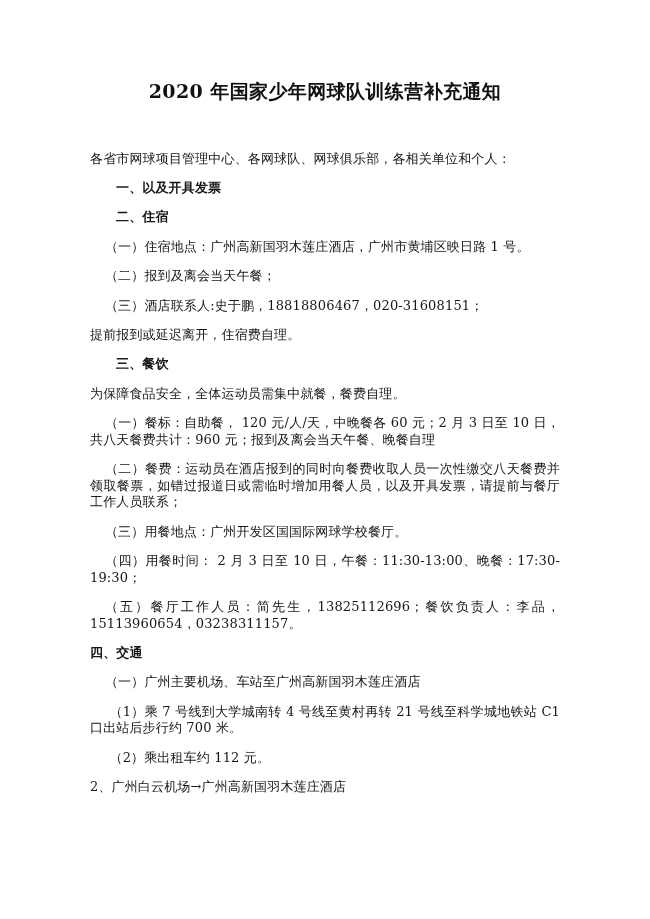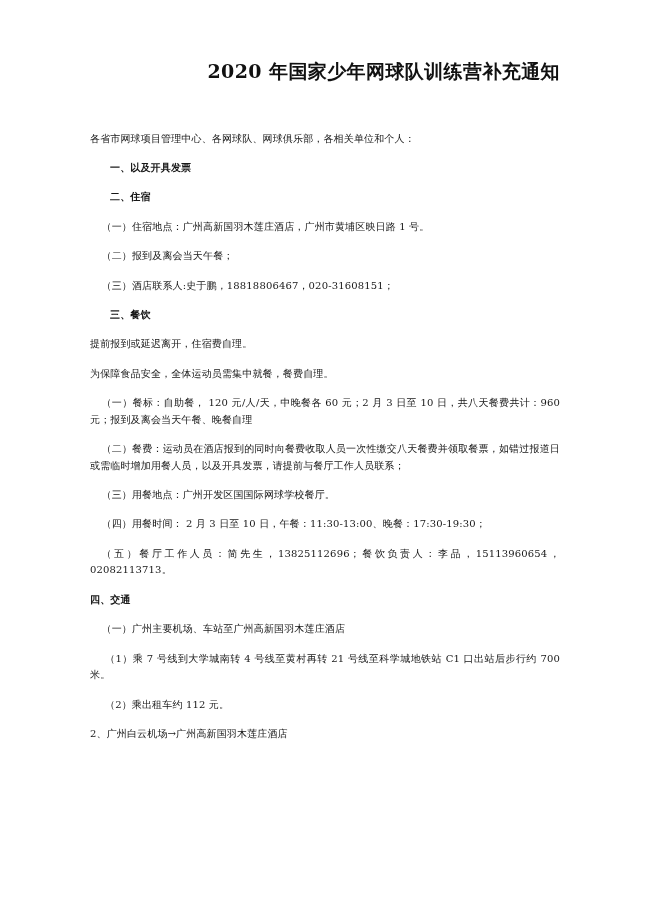--- a/index.html
+++ b/index.html
@@ -17,36 +17,36 @@
   .page {
     position: relative;
     width: 650px;
     height: 919px;
     background: #ffffff;
     box-sizing: border-box;
     padding: 0 90px;
     overflow: hidden;
   }
   .doc-title {
-    text-align: right;
+    text-align: center;
     font-size: 19px;
     font-weight: 700;
     letter-spacing: 0.4px;
     line-height: 1.4;
     margin: 0;
-    padding-top: 58px;
+    padding-top: 78px;
     color: #111111;
     font-family: "DejaVu Serif", "Liberation Serif", serif;
   }
   .body-block {
     margin-top: 46px;
   }
   p.para {
     margin: 0 0 0 0;
-    font-size: 10px;
+    font-size: 13px;
     line-height: 16.6px;
     text-align: justify;
     text-justify: inter-ideograph;
     color: #171717;
     letter-spacing: 0.15px;
   }
   
   p.para + p.para {
     margin-top: 12.8px;
   }
@@ -90,35 +90,35 @@
 
 
     <p class="para heading">二、住宿</p>
 
     <p class="para sub">（一）住宿地点：广州高新国羽木莲庄酒店，广州市黄埔区映日路 1 号。</p>
 
     <p class="para sub">（二）报到及离会当天午餐；</p>
 
     <p class="para sub">（三）酒店联系人:史于鹏，18818806467，020-31608151；</p>
 
+    <p class="para flush">提前报到或延迟离开，住宿费自理。</p>
+
     <p class="para heading">三、餐饮</p>
-
-    <p class="para flush">提前报到或延迟离开，住宿费自理。</p>
 
     <p class="para flush">为保障食品安全，全体运动员需集中就餐，餐费自理。</p>
 
     <p class="para sub">（一）餐标：自助餐， 120 元/人/天，中晚餐各 60 元；2 月 3 日至 10 日，共八天餐费共计：960 元；报到及离会当天午餐、晚餐自理</p>
 
     <p class="para sub">（二）餐费：运动员在酒店报到的同时向餐费收取人员一次性缴交八天餐费并领取餐票，如错过报道日或需临时增加用餐人员，以及开具发票，请提前与餐厅工作人员联系；</p>
 
     <p class="para sub">（三）用餐地点：广州开发区国国际网球学校餐厅。</p>
 
     <p class="para sub">（四）用餐时间： 2 月 3 日至 10 日，午餐：11:30-13:00、晚餐：17:30-19:30；</p>
 
-    <p class="para sub">（五）餐厅工作人员：简先生，13825112696；餐饮负责人：李品，15113960654，02082113713。</p>
+    <p class="para sub">（五）餐厅工作人员：简先生，13825112696；餐饮负责人：李品，15113960654，03238311157。</p>
 
     <p class="para heading-flush">四、交通</p>
 
     <p class="para sub">（一）广州主要机场、车站至广州高新国羽木莲庄酒店</p>
 
 
     <p class="para sub-deep">（1）乘 7 号线到大学城南转 4 号线至黄村再转 21 号线至科学城地铁站 C1 口出站后步行约 700 米。</p>
 
     <p class="para sub-deep">（2）乘出租车约 112 元。</p>
 

